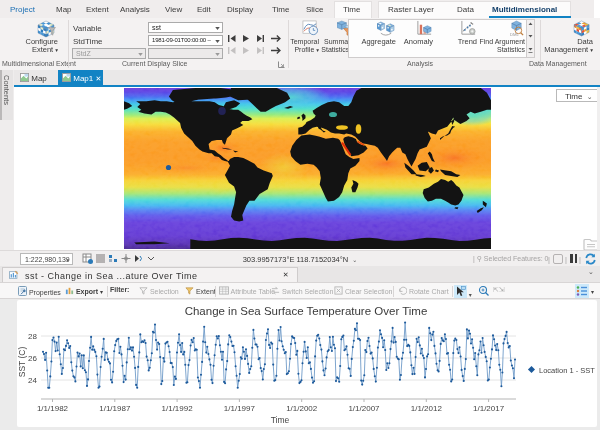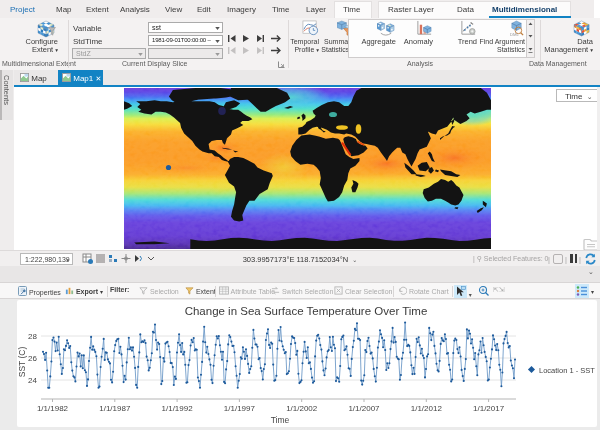--- a/index.html
+++ b/index.html
@@ -29,23 +29,23 @@
 b{font-weight:bold}
 </style></head><body>
 
 <div class="abs" id="menubar">
   <span style="left:10px;color:#1b6fb4">Project</span>
   <span style="left:56px">Map</span>
   <span style="left:86px">Extent</span>
   <span style="left:120px">Analysis</span>
   <span style="left:165px">View</span>
   <span style="left:197px">Edit</span>
-  <span style="left:227px">Imagery</span>
+  <span style="left:227px">Display</span>
   <span style="left:272px">Time</span>
-  <span style="left:306px">Layer</span>
+  <span style="left:306px">Slice</span>
   <div class="abs" style="left:334px;top:1px;width:38px;height:17px;background:#fcfbfb;border:1px solid #e3e0e0;border-bottom:none"></div>
   <span style="left:343px">Time</span>
   <div class="abs" style="left:378px;top:1px;width:193px;height:17px;background:#fcfbfb;border:1px solid #e3e0e0;border-bottom:none"></div>
   <span style="left:388px">Raster Layer</span>
   <span style="left:457px">Data</span>
   <span style="left:492px;color:#15416b;font-weight:bold">Multidimensional</span>
   <div class="abs" style="left:489px;top:16px;width:82px;height:2px;background:#1283c4"></div>
 </div>
 
 <div class="abs" id="ribbon">
@@ -358,20 +358,27 @@
   <div class="abs" style="left:579px;top:4px;color:#a5a3a3">|</div>
   <div class="abs" style="left:584px;top:2px"><svg width="13" height="12" viewBox="0 0 13 12">
         <path d="M2.2,5 a4.3,4.3 0 0 1 8,-1.4" stroke="#2a88c8" stroke-width="1.7" fill="none"></path>
         <path d="M10.8,0.8 v3.4 h-3.4z" fill="#2a88c8"></path>
         <path d="M10.8,7 a4.3,4.3 0 0 1 -8,1.4" stroke="#2a88c8" stroke-width="1.7" fill="none"></path>
         <path d="M2.2,11.2 v-3.4 h3.4z" fill="#2a88c8"></path>
       </svg></div>
 </div>
 
 <div class="abs" id="charttabs">
+  <div class="abs" style="left:2px;top:1px;width:296px;height:15px;background:#f4f2f2;border:1px solid #cfcccc;border-bottom:none;font-size:9px;letter-spacing:0.5px;color:#333;padding:2px 0 0 6px"><svg class="ic" width="10" height="10" viewBox="0 0 12 12">
+        <rect x="0.5" y="2" width="9" height="8" fill="#fff" stroke="#8aa8c0"></rect>
+        <rect x="2" y="5" width="1.5" height="4" fill="#5a9bd4"></rect>
+        <rect x="4.5" y="3.5" width="1.5" height="5.5" fill="#5a9bd4"></rect>
+        <rect x="7" y="6" width="1.5" height="3" fill="#5a9bd4"></rect>
+        <path d="M8,1 l3,3 -1,1 -3,-3z" fill="#d9a05a"></path>
+      </svg>&nbsp; sst - Change in Sea ...ature Over Time <span style="position:absolute;right:8px;top:3px;font-size:7px">✕</span></div>
   <div class="abs" style="left:588px;top:2px;color:#555;font-size:7px">⌄</div>
 </div>
 
 <div class="abs" id="charttool">
   <div class="abs" style="left:18px;top:3px"><svg class="ic" width="9" height="10" viewBox="0 0 9 10">
         <rect x="0.5" y="0.5" width="8" height="9" rx="1" fill="#eef4fa" stroke="#7a9cb8"></rect>
         <path d="M2.5,3 h4 M2.5,5 h4" stroke="#9ab4c8" stroke-width="0.8"></path>
         <path d="M3,8.2 6.2,5 M5.4,4.4 l1.4,-0.6 0.4,1.6 -1.2,0.4z" stroke="#4a7aa8" stroke-width="1" fill="#4a7aa8"></path>
       </svg> Properties</div>
   <div class="abs" style="left:65px;top:3px"><svg class="ic" width="9" height="9" viewBox="0 0 10 10">

